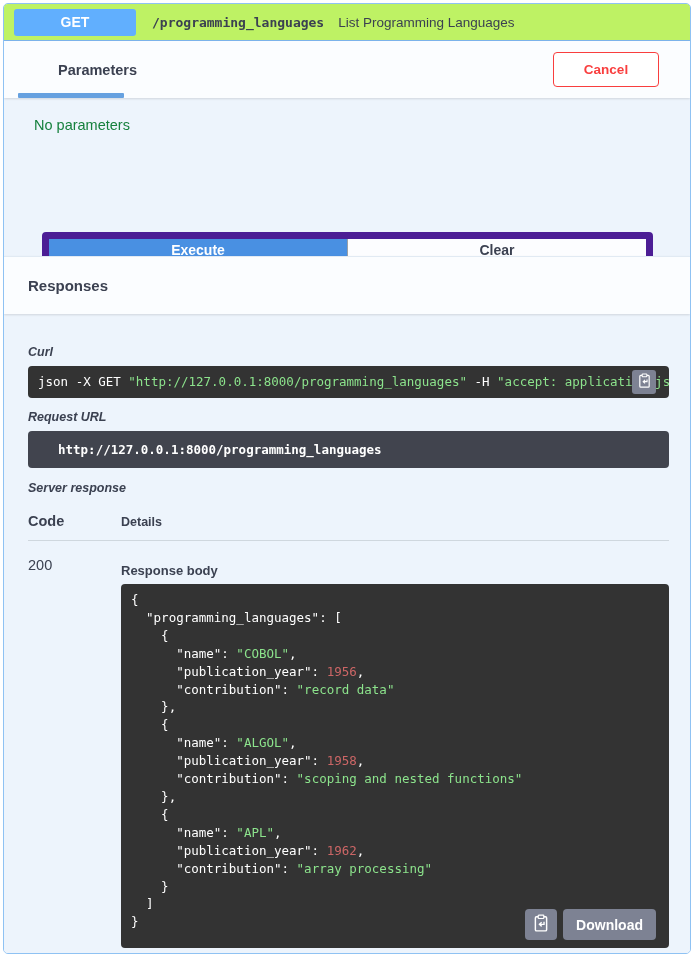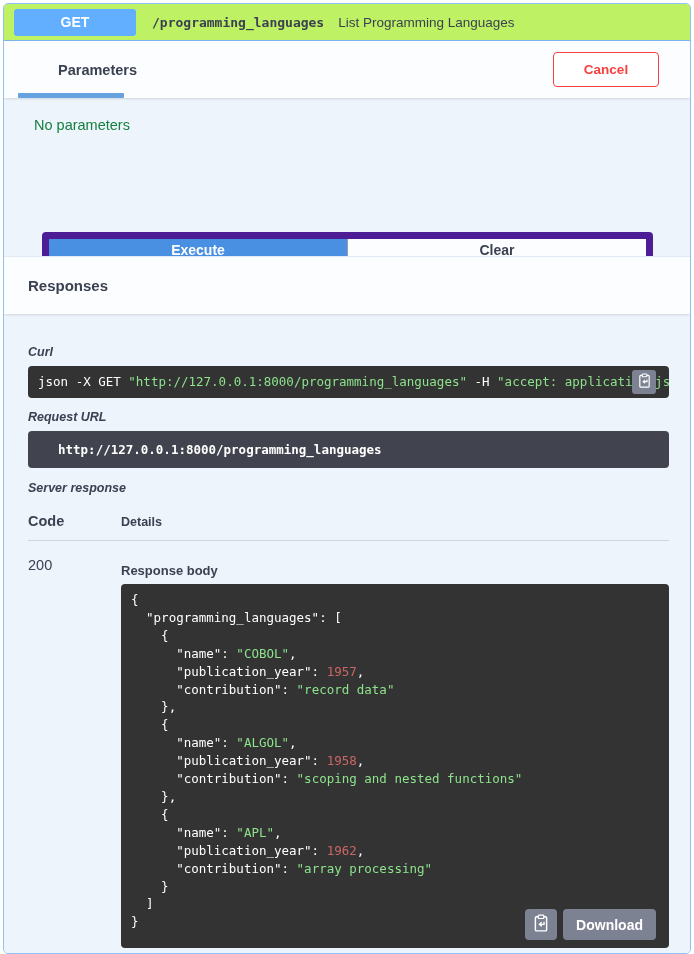--- a/index.html
+++ b/index.html
@@ -187,21 +187,21 @@
 
     <div class="resp-row">
       <div class="col-code">200</div>
       <div class="col-details">
         <div class="rb-label">Response body</div>
         <div class="rb-block">
           <pre><span class="w">{</span><span class="w">
 </span><span class="w">  "programming_languages": [</span><span class="w">
 </span><span class="w">    {</span><span class="w">
 </span><span class="w">      "name": </span><span class="g">"COBOL"</span><span class="w">,</span><span class="w">
-</span><span class="w">      "publication_year": </span><span class="r">1957</span><span class="w">,</span><span class="w">
+</span><span class="w">      "publication_year": </span><span class="r">1956</span><span class="w">,</span><span class="w">
 </span><span class="w">      "contribution": </span><span class="g">"record data"</span><span class="w">
 </span><span class="w">    },</span><span class="w">
 </span><span class="w">    {</span><span class="w">
 </span><span class="w">      "name": </span><span class="g">"ALGOL"</span><span class="w">,</span><span class="w">
 </span><span class="w">      "publication_year": </span><span class="r">1958</span><span class="w">,</span><span class="w">
 </span><span class="w">      "contribution": </span><span class="g">"scoping and nested functions"</span><span class="w">
 </span><span class="w">    },</span><span class="w">
 </span><span class="w">    {</span><span class="w">
 </span><span class="w">      "name": </span><span class="g">"APL"</span><span class="w">,</span><span class="w">
 </span><span class="w">      "publication_year": </span><span class="r">1962</span><span class="w">,</span><span class="w">

